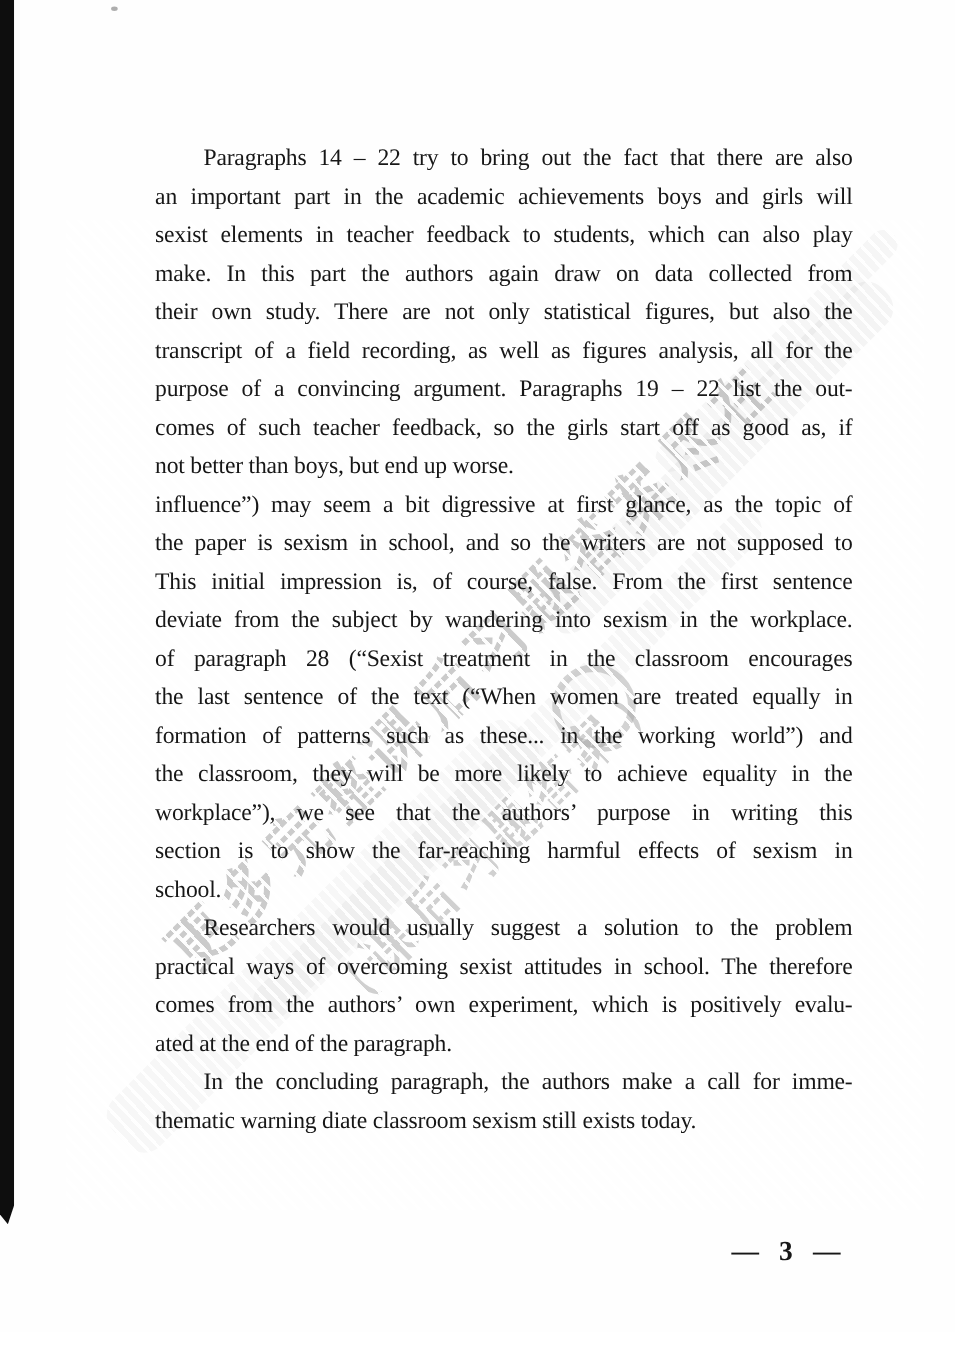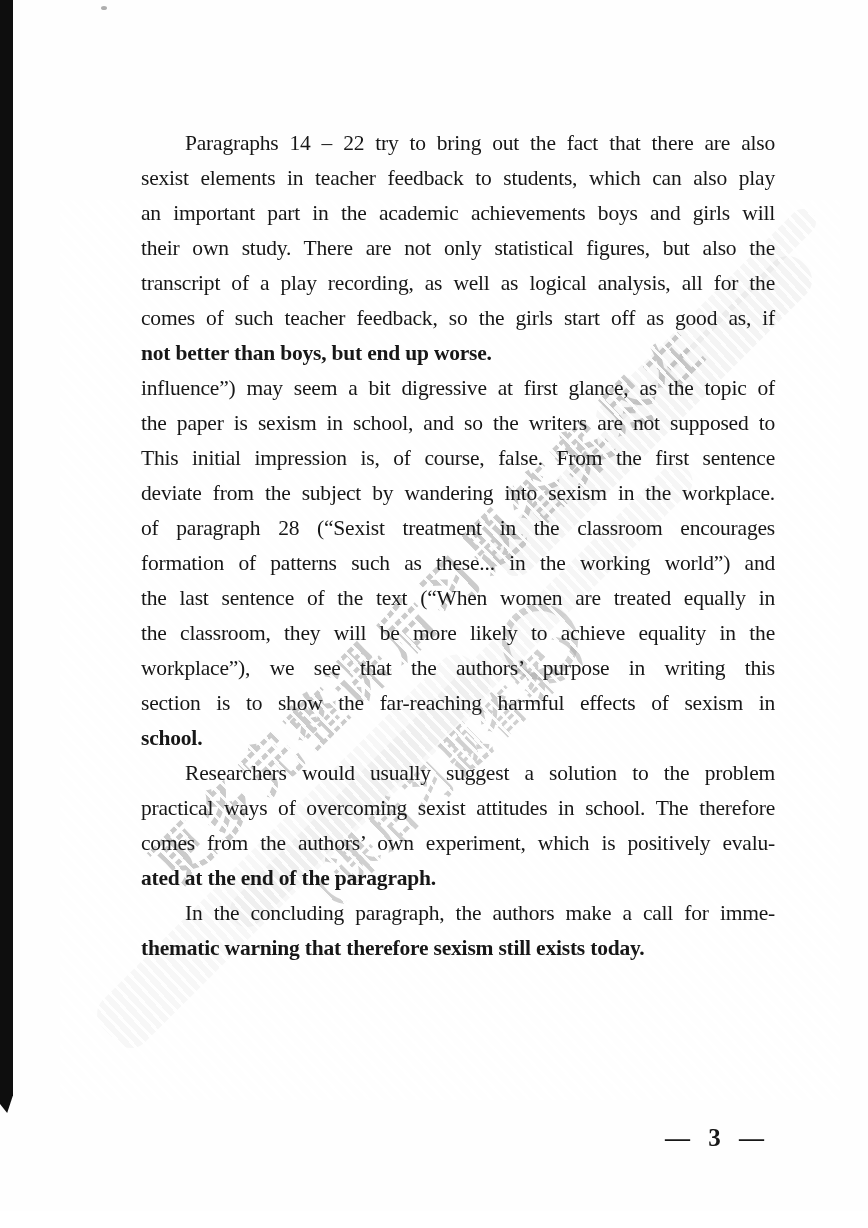--- a/index.html
+++ b/index.html
@@ -49,21 +49,21 @@
     position:absolute;left:141px;top:126px;width:634px;z-index:3;
   }
   .paragraph{margin:0;}
   .line{
     height:35px;line-height:35px;
     font-size:21.5px;letter-spacing:-0.2px;
     text-align:justify;text-align-last:justify;
     white-space:nowrap;overflow:visible;
   }
   .line.first{padding-left:44px;}
-  .line.last{text-align-last:left;font-weight:bold;}
+  .line.last{text-align-last:left;}
   .page-number{
     position:absolute;left:640px;top:1124px;width:150px;
     text-align:center;font-size:25px;font-weight:700;
     word-spacing:10px;z-index:3;letter-spacing:1px;
   }
 </style>
 </head>
 <body>
 
 <div class="page">
@@ -77,47 +77,49 @@
     <div class="wm-streak s3"></div>
     <div class="wm-streak s4"></div>
     <div class="wm-text l1" style="color: rgb(154, 154, 154);">更多完整课后习题答案尽在</div>
     <div class="wm-text l2" style="color: rgb(154, 154, 154);">（课后习题答案）</div>
     <div class="wm-ring"></div>
   </div>
 
   <div class="text-block">
       <div class="paragraph">
         <div class="line first">Paragraphs 14 – 22 try to bring out the fact that there are also</div>
+        <div class="line">an important part in the academic achievements boys and girls will</div>
         <div class="line">sexist elements in teacher feedback to students, which can also play</div>
-        <div class="line">an important part in the academic achievements boys and girls will</div>
+        <div class="line">make. In this part the authors again draw on data collected from</div>
         <div class="line">their own study. There are not only statistical figures, but also the</div>
-        <div class="line">transcript of a play recording, as well as logical analysis, all for the</div>
+        <div class="line">transcript of a field recording, as well as figures analysis, all for the</div>
+        <div class="line">purpose of a convincing argument. Paragraphs 19 – 22 list the out-</div>
         <div class="line">comes of such teacher feedback, so the girls start off as good as, if</div>
         <div class="line last">not better than boys, but end up worse.</div>
       </div>
       <div class="paragraph">
         <div class="line">influence”) may seem a bit digressive at first glance, as the topic of</div>
         <div class="line">the paper is sexism in school, and so the writers are not supposed to</div>
         <div class="line">This initial impression is, of course, false. From the first sentence</div>
         <div class="line">deviate from the subject by wandering into sexism in the workplace.</div>
         <div class="line">of paragraph 28 (“Sexist treatment in the classroom encourages</div>
+        <div class="line">the last sentence of the text (“When women are treated equally in</div>
         <div class="line">formation of patterns such as these... in the working world”) and</div>
-        <div class="line">the last sentence of the text (“When women are treated equally in</div>
         <div class="line">the classroom, they will be more likely to achieve equality in the</div>
         <div class="line">workplace”), we see that the authors’ purpose in writing this</div>
         <div class="line">section is to show the far-reaching harmful effects of sexism in</div>
         <div class="line last">school.</div>
       </div>
       <div class="paragraph">
         <div class="line first">Researchers would usually suggest a solution to the problem</div>
         <div class="line">practical ways of overcoming sexist attitudes in school. The therefore</div>
         <div class="line">comes from the authors’ own experiment, which is positively evalu-</div>
         <div class="line last">ated at the end of the paragraph.</div>
       </div>
       <div class="paragraph">
         <div class="line first">In the concluding paragraph, the authors make a call for imme-</div>
-        <div class="line last">thematic warning that therefore sexism still exists today.</div>
+        <div class="line last">thematic warning diate classroom sexism still exists today.</div>
       </div>
     </div>
 
   <div class="page-number">— 3 —</div>
 
 </div>
 
 </body></html>

